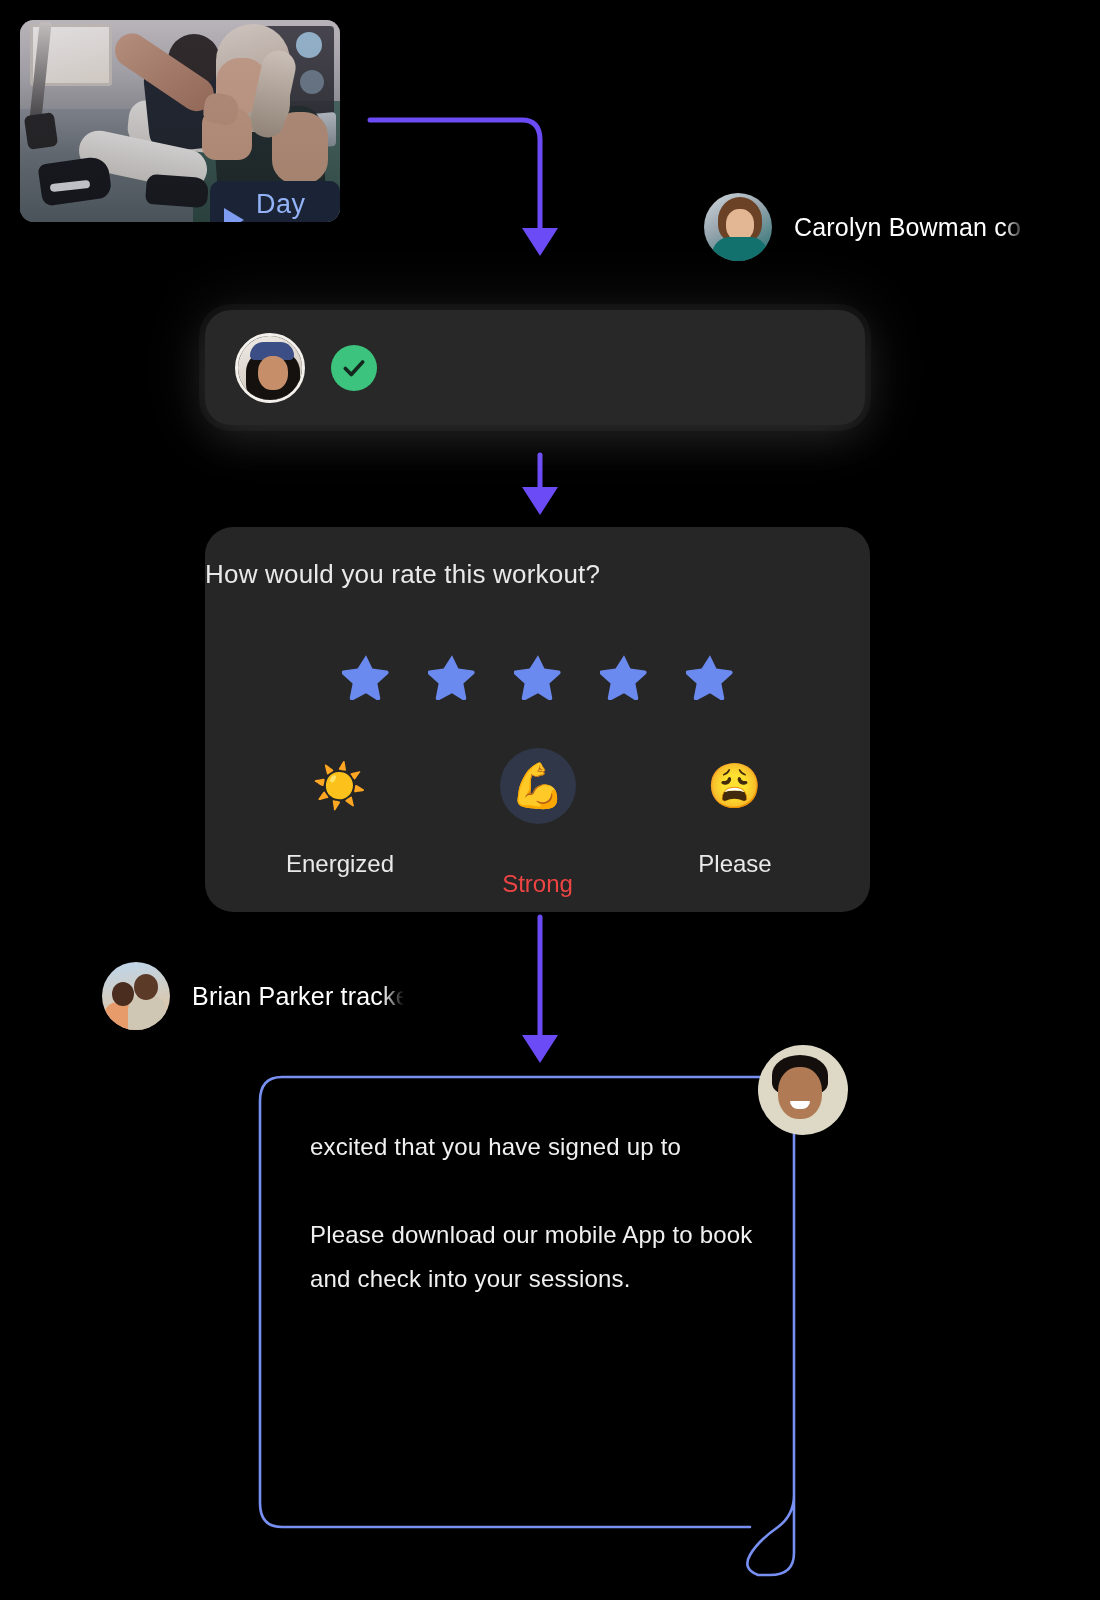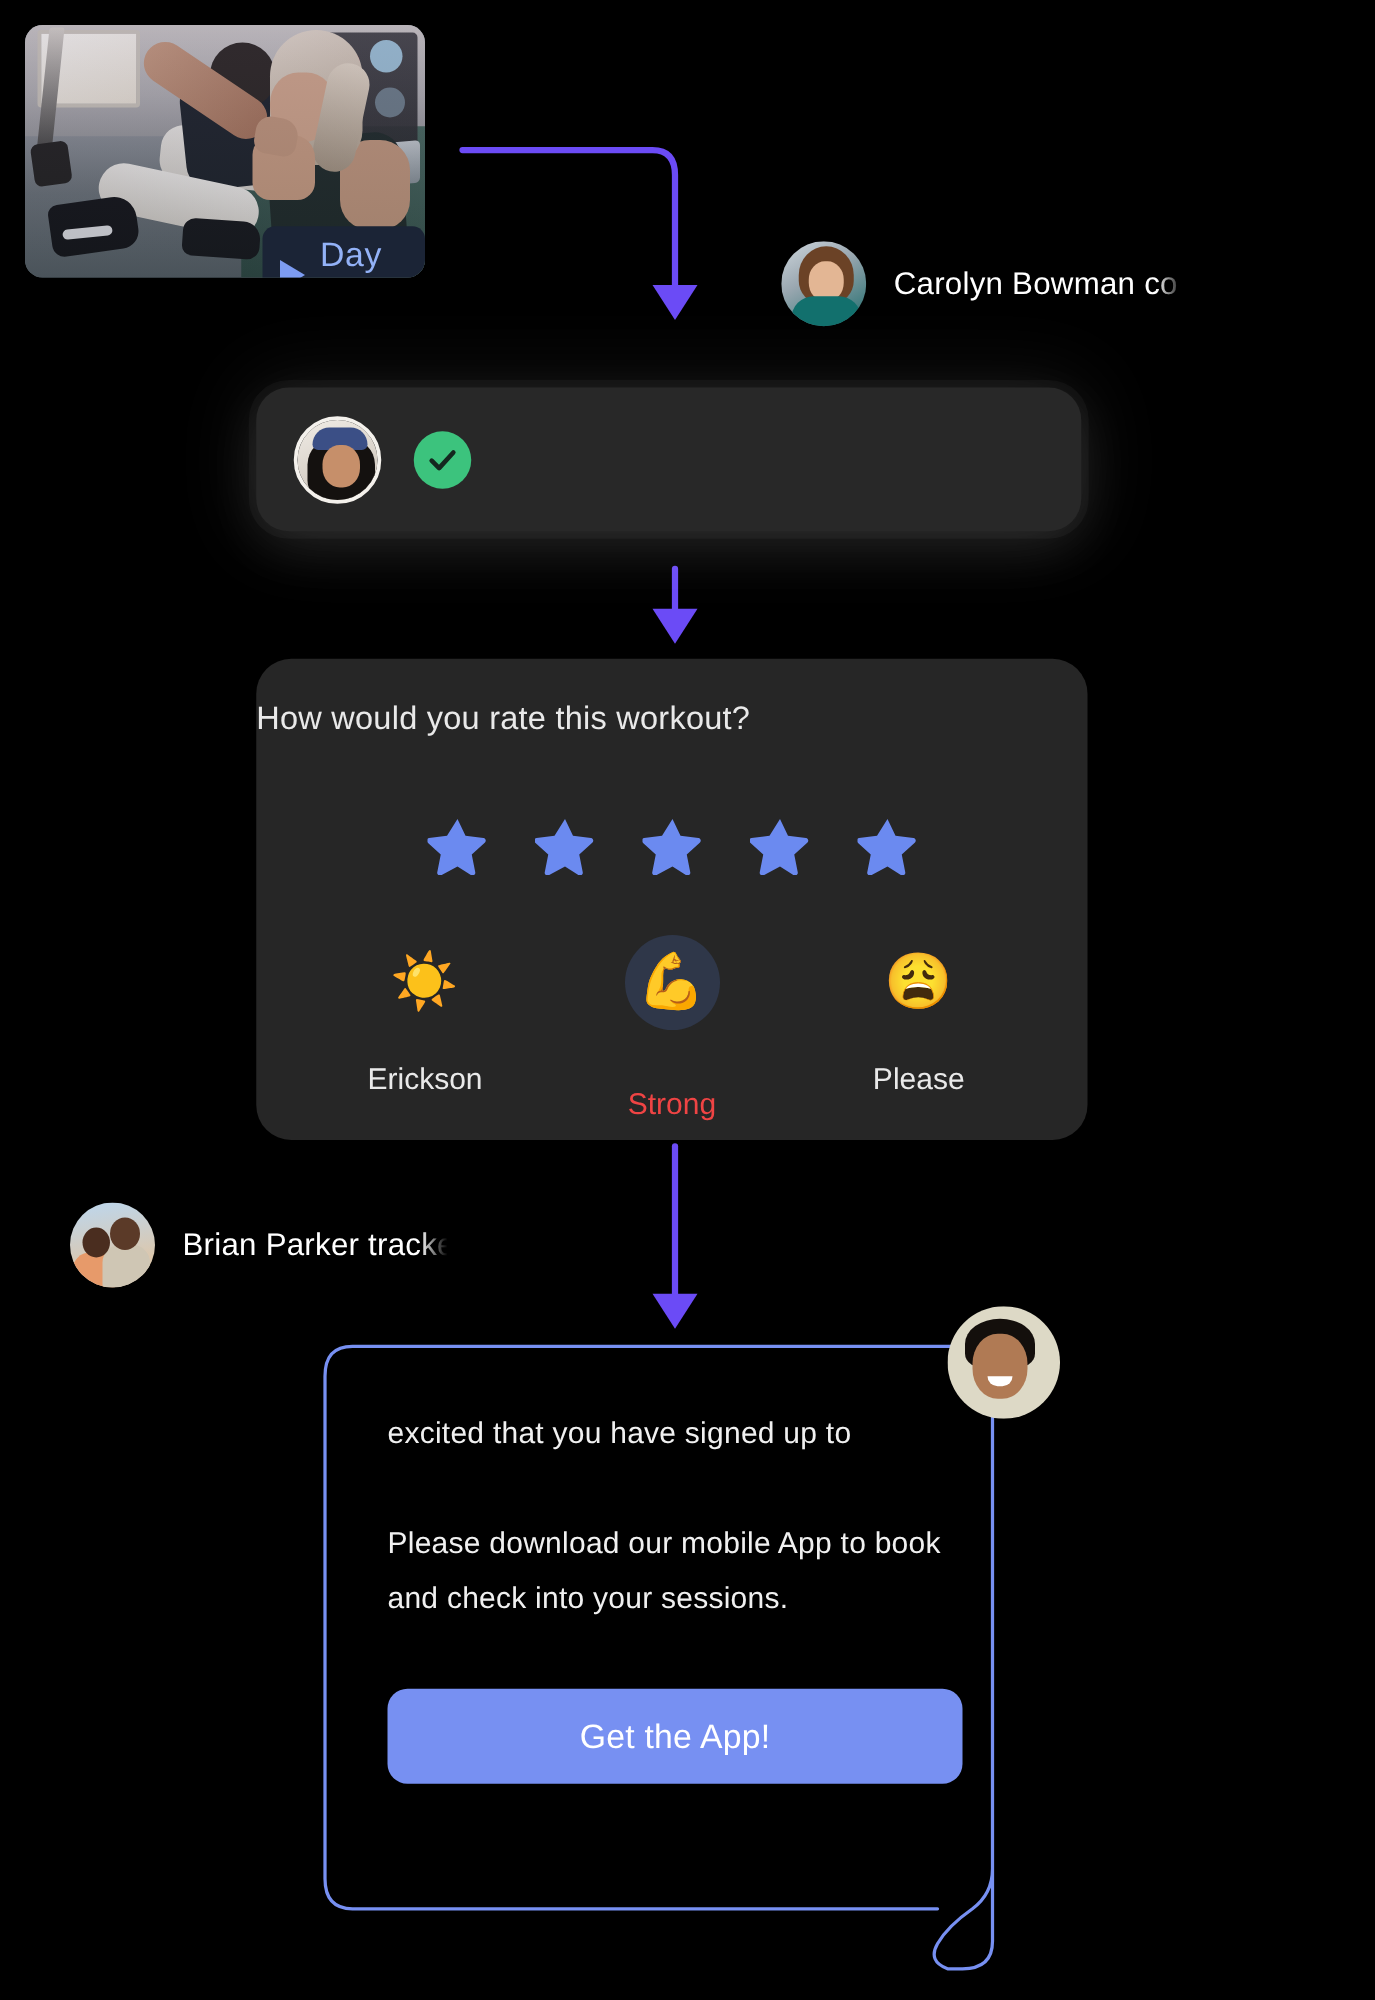--- a/index.html
+++ b/index.html
@@ -133,21 +133,21 @@
   .play-tri {
     width:0;height:0;border-left:20px solid #7d9cf2;
     border-top:12px solid transparent;border-bottom:12px solid transparent;
   }
   .day-text { color:#93b2f7; font-size:27px; letter-spacing:.5px; }
 
   
   .connector { position:absolute; left:0; top:0; width:1100px; height:1600px; pointer-events:none; }
 
   
-  .pill-row { position:absolute; display:flex; align-items:center; gap:22px; }
+  .pill-row { position:absolute; display:flex; align-items:center; gap:22px;justify-content:center; }
   #carolyn-row { left:625px; top:193px; width:475px; }
   #brian-row  { left:56px;  top:962px; width:400px; }
   .pill-avatar { width:68px;height:68px;border-radius:50%;overflow:hidden;flex:0 0 auto;position:relative;}
   .pill-name {
     font-size:25px; color:#ffffff; white-space:nowrap; letter-spacing:.2px;
   }
   #carolyn-row .pill-name { -webkit-mask-image:linear-gradient(90deg,#000 0,#000 210px,transparent 232px);
                             mask-image:linear-gradient(90deg,#000 0,#000 210px,transparent 232px); }
   #brian-row .pill-name   { -webkit-mask-image:linear-gradient(90deg,#000 0,#000 190px,transparent 212px);
                             mask-image:linear-gradient(90deg,#000 0,#000 190px,transparent 212px); }
@@ -320,21 +320,21 @@
           <path d="M12 1.6l3.2 6.7 7.2.9c.9.1 1.2 1.2.6 1.8l-5.3 4.8 1.4 7.1c.2.9-.8 1.6-1.6 1.2L12 20.6l-6.5 3.5c-.8.4-1.8-.3-1.6-1.2l1.4-7.1L0 11c-.6-.6-.3-1.7.6-1.8l7.2-.9L12 1.6z"></path>
         </svg>
       <svg class="star" viewBox="0 0 24 24">
           <path d="M12 1.6l3.2 6.7 7.2.9c.9.1 1.2 1.2.6 1.8l-5.3 4.8 1.4 7.1c.2.9-.8 1.6-1.6 1.2L12 20.6l-6.5 3.5c-.8.4-1.8-.3-1.6-1.2l1.4-7.1L0 11c-.6-.6-.3-1.7.6-1.8l7.2-.9L12 1.6z"></path>
         </svg>
     </div>
 
     <div class="moods">
       <div class="mood">
         <div class="mood-ico-wrap">☀️</div>
-        <div class="mood-label">Erickson</div>
+        <div class="mood-label">Energized</div>
       </div>
       <div class="mood selected">
         <div class="mood-ico-wrap">💪</div>
         <div class="mood-label">Strong</div>
       </div>
       <div class="mood">
         <div class="mood-ico-wrap">😩</div>
         <div class="mood-label">Please</div>
       </div>
     </div>
@@ -357,21 +357,20 @@
       <path d="M24,2 H536 V420 Q536,440 520,452 Q500,466 492,480
                Q484,494 500,500 H512 Q536,500 536,478 V452
                M536,2 V452
                M24,2 Q2,2 2,26 V428 Q2,452 24,452 H492" fill="none" stroke="#7790F2" stroke-width="2.6" stroke-linejoin="round" stroke-linecap="round"></path>
     </svg>
 
     <div class="bubble-body">
       <div class="bubble-p">excited that you have signed up to</div>
       <div class="bubble-p gap">Please download our mobile App to book</div>
       <div class="bubble-p">and check into your sessions.</div>
-      <button class="cta-btn">Get the App!</button>
     </div>
 
     <div class="bubble-avatar">
       <div class="av-mike">
           <span class="hair"></span>
           <span class="face"></span>
           <span class="smile"></span>
         </div>
     </div>
   </div>

